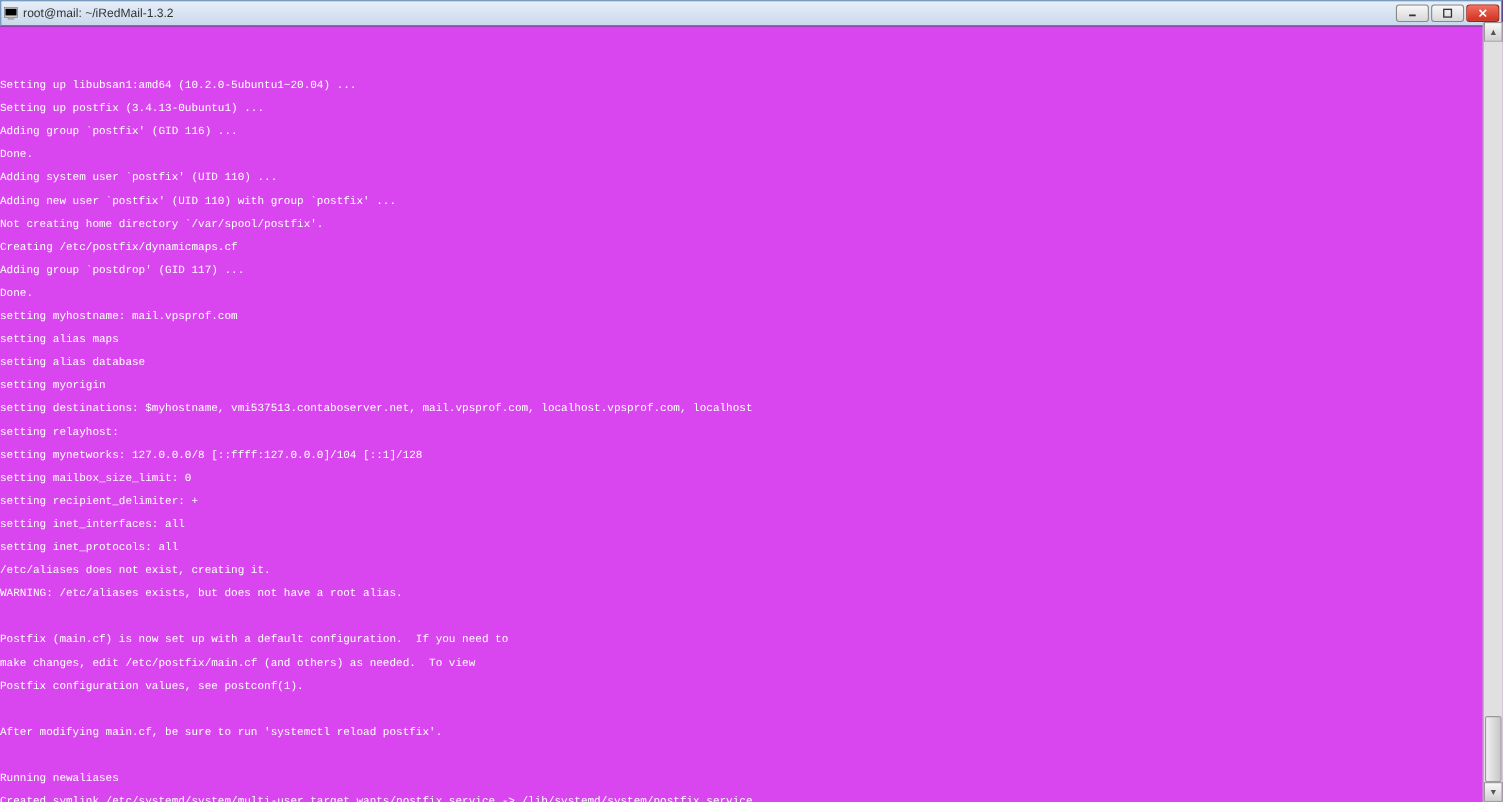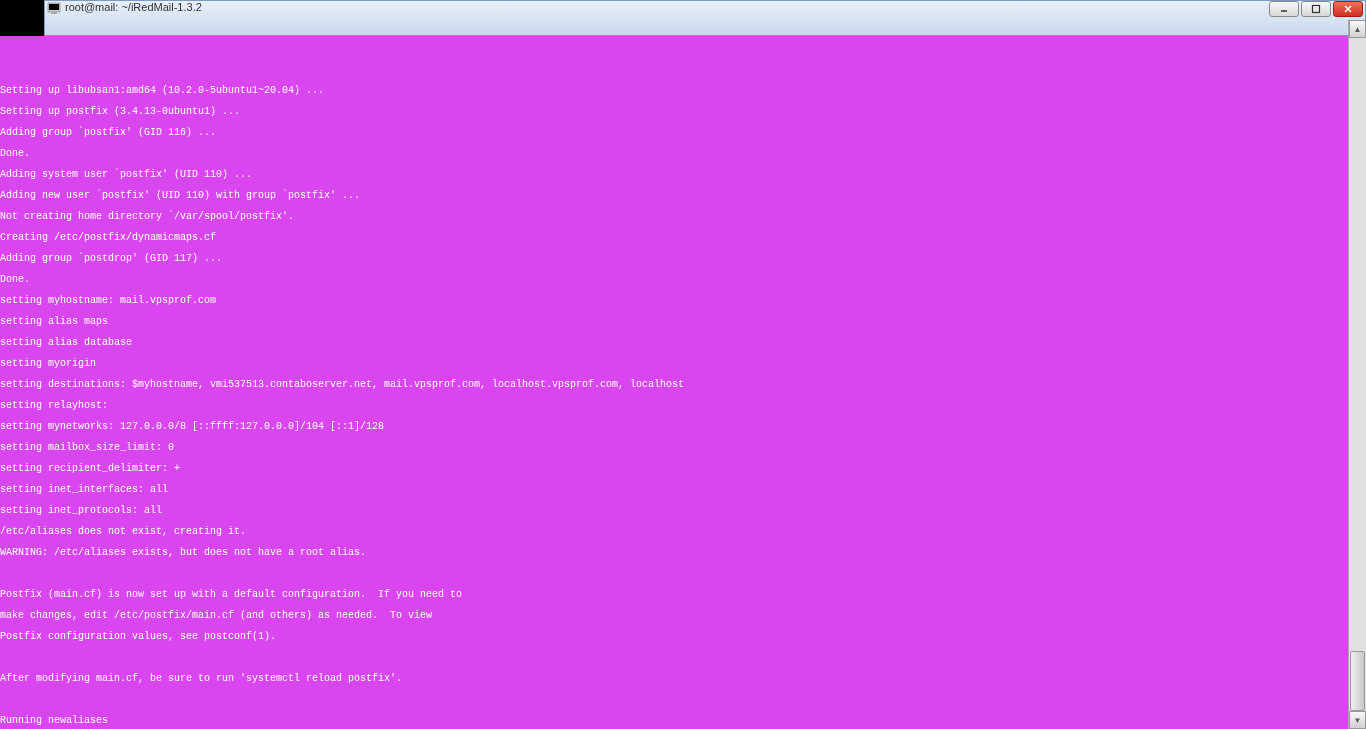--- a/index.html
+++ b/index.html
@@ -4,29 +4,29 @@
   <style>
     * { margin: 0; padding: 0; box-sizing: border-box; }
     body {
       font-family: Tahoma, Arial, sans-serif;
       background: #000;
       overflow: hidden;
       width: 1366px;
       height: 729px;
     }
     .titlebar {
-      height: 36px;
+      height: 24px;
       background: linear-gradient(to bottom, #e8f0f8, #c8d8ec);
       border: 1px solid #7a9ac0;
       display: flex;
+      align-items: center;
       padding: 0 2px;
       font-size: 11px;
       color: #333;
       position: relative;
-      margin-left: 44px;
     }
     .putty-icon {
       width: 14px;
       height: 14px;
       margin-right: 4px;
       display: inline-flex;
       align-items: center;
       justify-content: center;
       font-size: 10px;
       color: #888;

